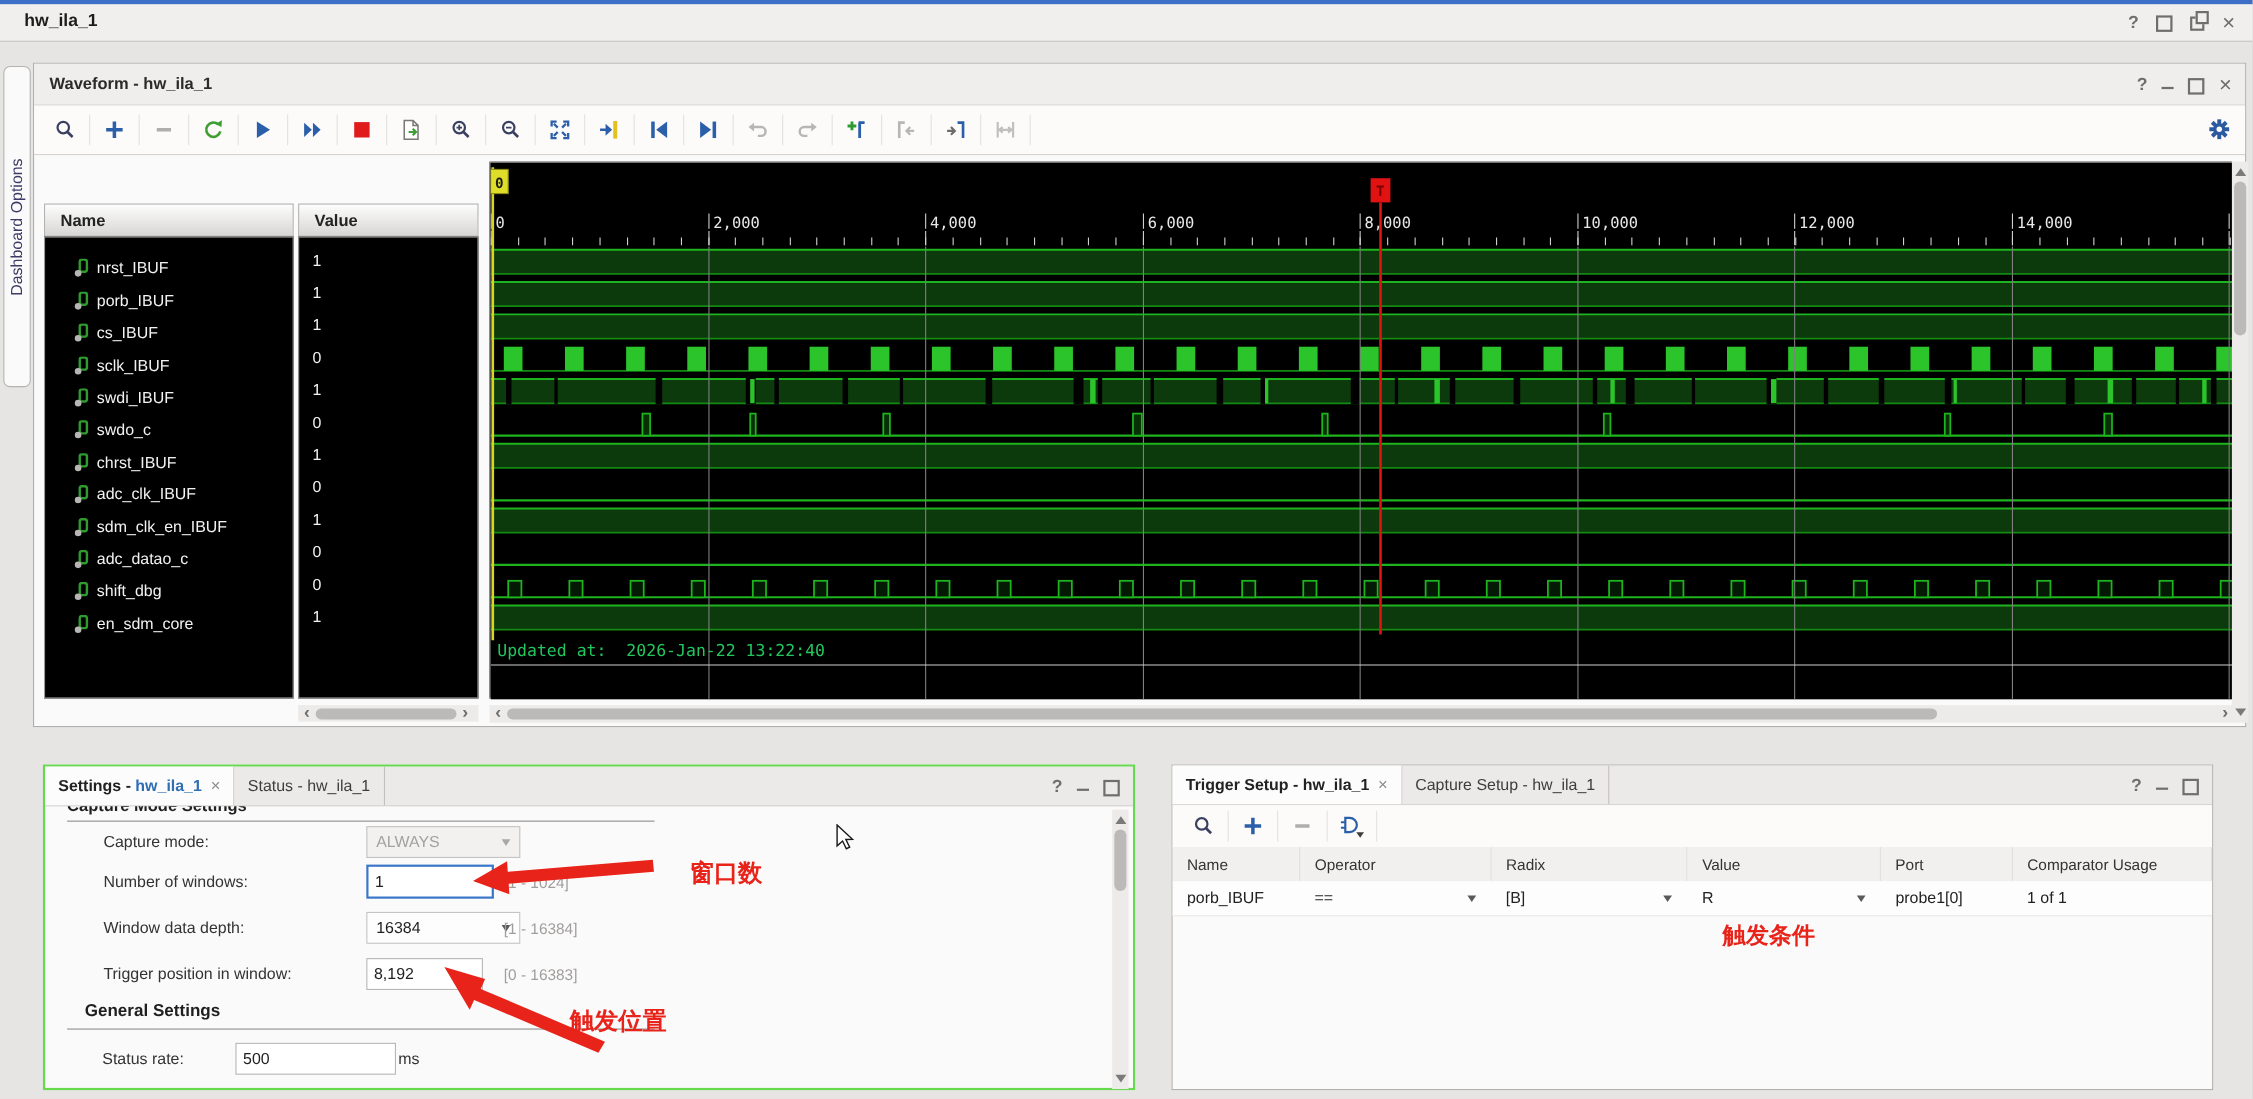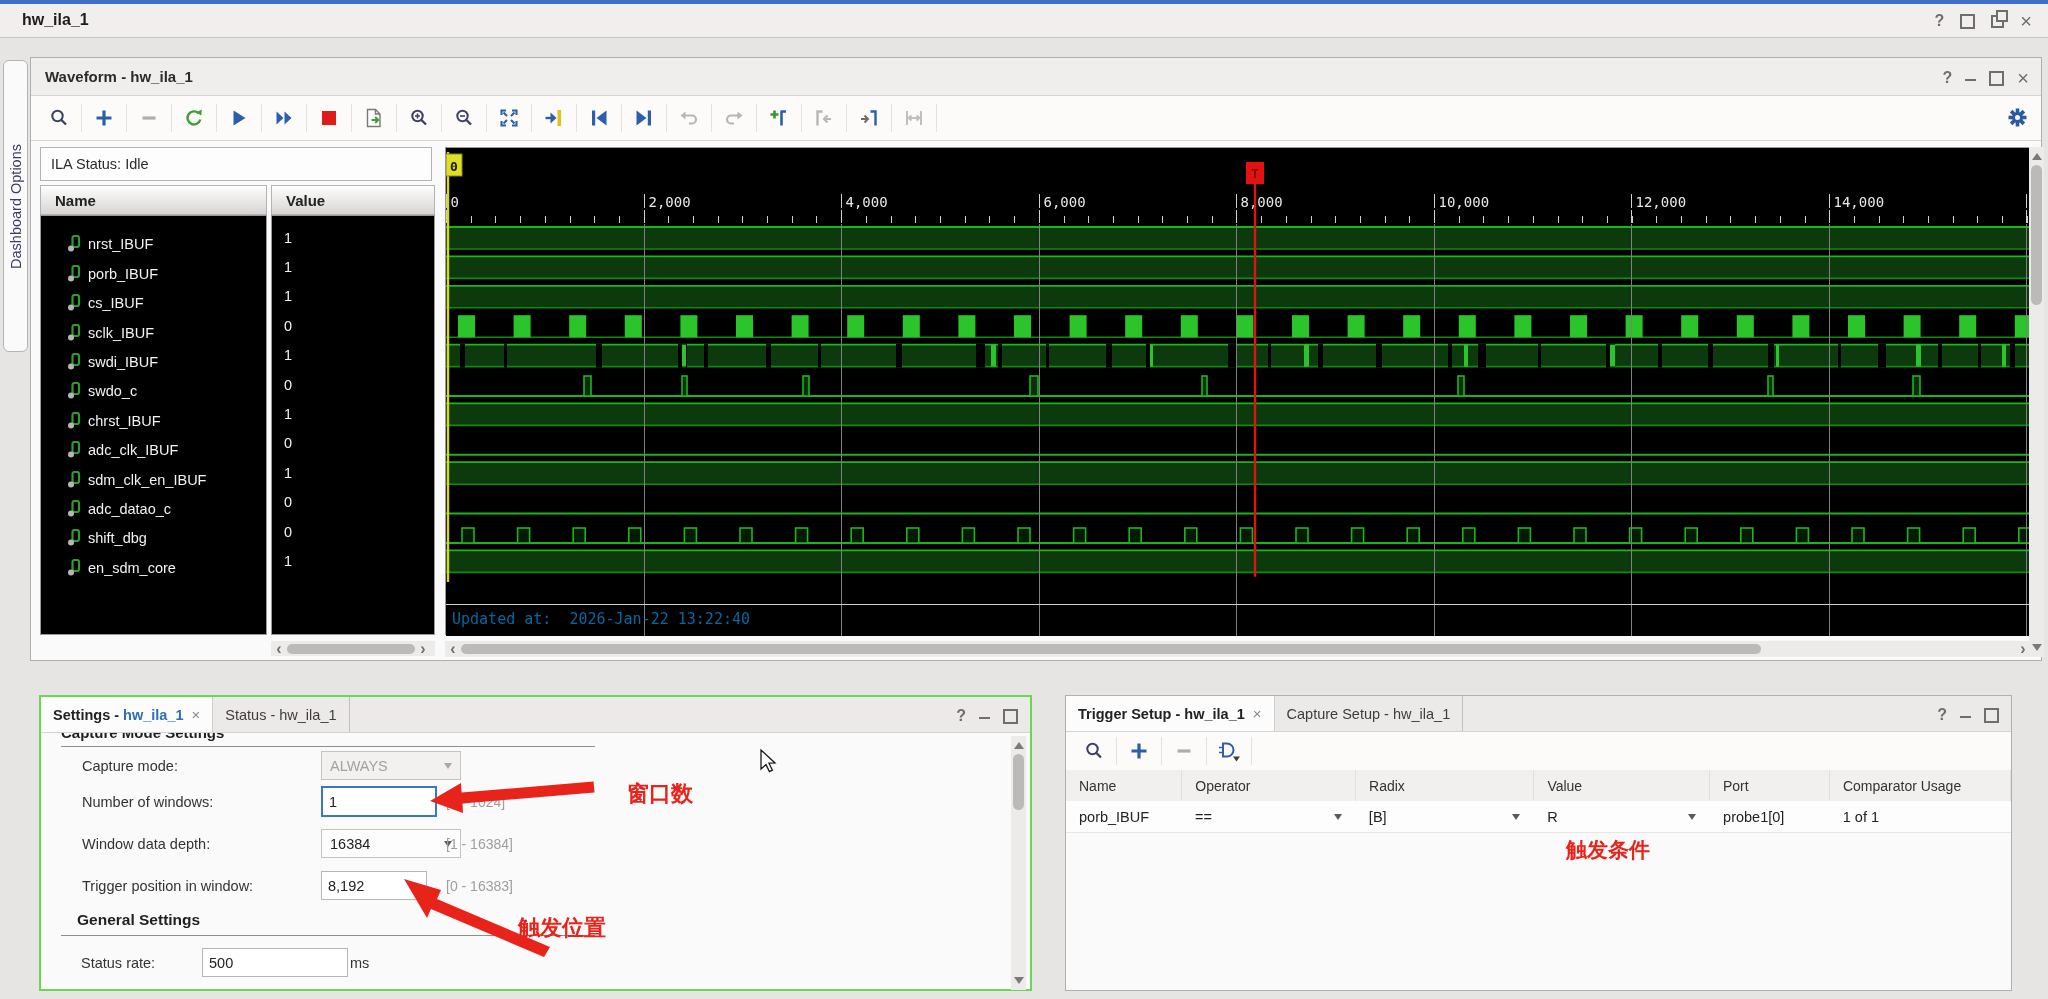--- a/index.html
+++ b/index.html
@@ -32,21 +32,21 @@
   .ila-status{left:9px;top:89px;width:392px;height:34px;background:#fdfdfd;border:1px solid #b5b3b1;display:flex;align-items:center;padding-left:10px;font-size:14.5px;color:#2b2b2b;}
   .colhdr{top:127px;height:30px;background:linear-gradient(#fdfdfd,#d8d6d4);border:1px solid #b5b3b1;display:flex;align-items:center;padding-left:14px;font-weight:bold;font-size:15px;color:#222;}
   .namehdr{left:9px;width:227px;}
   .valhdr{left:240px;width:164px;}
   .namecol{left:9px;top:157px;width:227px;height:420px;background:#000;border:1px solid #9b9997;padding-top:7px;}
   .valcol{left:240px;top:157px;width:164px;height:420px;background:#000;border:1px solid #9b9997;padding-top:7px;}
   .sigrow{height:29.4px;display:flex;align-items:flex-end;color:#f2f2f2;font-size:14.5px;}
   .sigrow .probe{margin-left:26px;margin-right:7px;display:inline-flex;}
   .valrow{height:29.4px;display:flex;align-items:center;padding-left:12px;color:#f2f2f2;font-size:14.5px;}
   .plot{left:414px;top:89px;width:1584px;height:488px;background:#000;border:1px solid #9b9997;}
-  .updated{left:6px;top:462px;font-family:"DejaVu Sans Mono",monospace;font-size:15px;color:#0369a1;white-space:pre;}
+  .updated{left:6px;top:434px;font-family:"DejaVu Sans Mono",monospace;font-size:15px;color:#22c55e;white-space:pre;}
   
   .minisb{left:240px;top:583px;width:164px;height:15px;background:#edebe9;display:flex;align-items:center;}
   .hsb{left:414px;top:583px;width:1586px;height:16px;background:#edebe9;display:flex;align-items:center;}
   .sbarrow{color:#6e6e6e;font-size:16px;font-weight:bold;width:16px;text-align:center;line-height:14px;}
   .thumb{height:10px;background:#bcbab8;border-radius:6px;}
   .vsb{left:1998px;top:89px;width:15px;height:510px;background:#edebe9;}
   .tri-up{position:absolute;left:3px;top:6px;width:0;height:0;border-left:5px solid transparent;border-right:5px solid transparent;border-bottom:7px solid #7a7a7a;}
   .tri-down{position:absolute;left:3px;bottom:6px;width:0;height:0;border-left:5px solid transparent;border-right:5px solid transparent;border-top:7px solid #7a7a7a;}
   .vthumb{position:absolute;left:2px;top:18px;width:11px;height:140px;background:#bcbab8;border-radius:6px;}
   
@@ -54,21 +54,21 @@
   #triggerpanel{left:1065px;top:695px;width:947px;height:296px;}
   .tabbar{left:0;top:0;right:0;height:36px;background:#eceae8;border-bottom:1px solid #d5d3d1;display:flex;align-items:stretch;}
   .tab{display:inline-flex;align-items:center;padding:0 12px;font-size:14.5px;gap:8px;}
   .tab.active{background:#fcfcfc;border-right:1px solid #d0cecd;font-weight:bold;color:#222;}
   .tab.inactive{color:#3d3d3d;border-right:1px solid #c2c0be;}
   .tabx{color:#8a8a8a;font-size:15px;font-weight:normal;}
   .bluelink{color:#2f6db5;}
   .clipped{left:20px;top:36px;width:820px;height:13px;overflow:hidden;}
   .clipped span{position:relative;top:-9px;font-weight:bold;font-size:15px;color:#1f1f1f;}
   .secline{height:0;border-top:1px solid #8f8d8b;}
-  .fieldrow{position:absolute;left:4px;height:30px;width:100%;padding-left:12px;}
+  .fieldrow{position:absolute;left:16px;height:30px;width:100%;padding-left:12px;}
   .flabel{position:absolute;left:37px;top:6px;font-size:14.5px;color:#333;}
   .fctl{position:absolute;left:276px;top:0;height:27px;display:flex;align-items:center;}
   .frange{position:absolute;left:401px;top:6px;font-size:14px;color:#a09e9c;}
   .combo{height:27px;border:1px solid #c6c4c2;background:#fdfdfd;display:flex;align-items:center;justify-content:space-between;padding:0 8px;font-size:14.5px;color:#222;gap:37px;}
   .combo.disabled{background:#f2f1ef;color:#a4a2a0;}
   .chev{width:0;height:0;border-left:4.5px solid transparent;border-right:4.5px solid transparent;border-top:6px solid #5a5a5a;margin-left:10px;}
   .chev.gray{border-top-color:#a8a8a8;}
   .tinput{height:27px;border:1px solid #b8b6b4;background:#fff;font-size:14.5px;color:#222;display:flex;align-items:center;padding:0 6px;}
   .tinput.focused{border:2px solid #3a76c8;}
   .genhdr{position:absolute;left:36px;top:214px;font-weight:bold;font-size:15.5px;color:#1f1f1f;}
@@ -240,23 +240,20 @@
             <rect x="9.7" y="2.5" width="3.6" height="18"></rect>
             <rect x="2.5" y="9.7" width="18" height="3.6"></rect>
             <g transform="rotate(45 11.5 11.5)">
               <rect x="9.7" y="2.5" width="3.6" height="18"></rect>
               <rect x="2.5" y="9.7" width="18" height="3.6"></rect>
             </g>
             <circle cx="11.5" cy="11.5" r="5.4"></circle>
           </g>
           <circle cx="11.5" cy="11.5" r="2.5" fill="#fdfdfd"></circle>
         </svg></span>
-    <div class="abs ila-status">
-      <span>ILA Status: Idle</span>
-    </div>
     <div class="abs colhdr namehdr">
       <span>Name</span>
     </div>
     <div class="abs colhdr valhdr">
       <span>Value</span>
     </div>
     <div class="abs namecol">
         <div class="sigrow">
           <span class="probe">
             <svg width="14" height="17">

